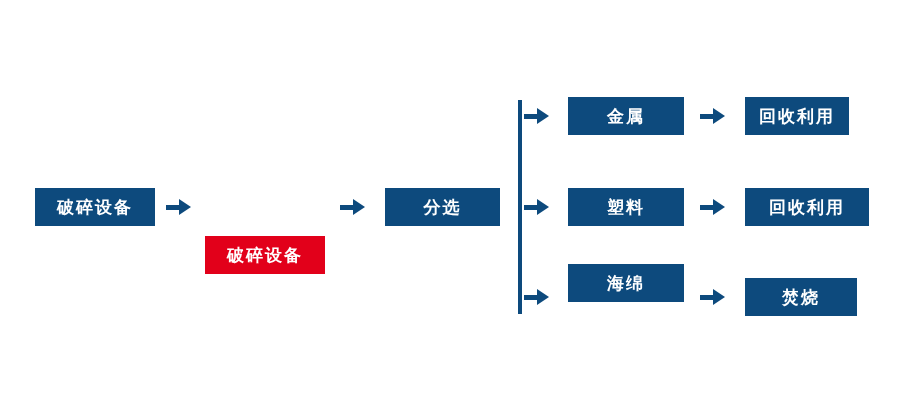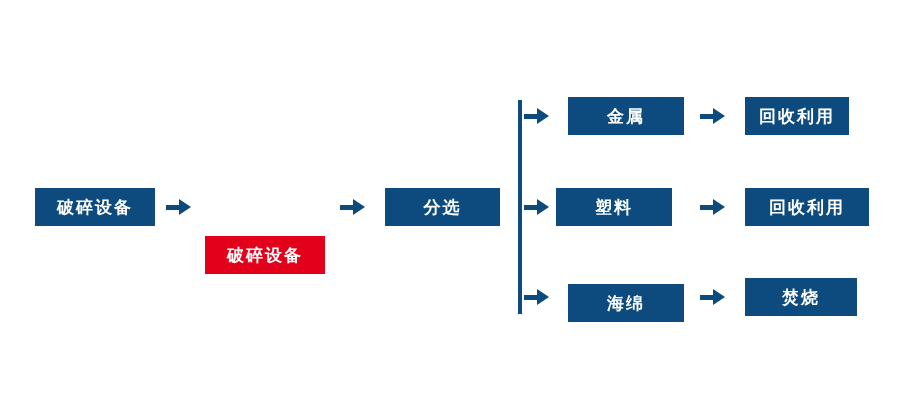--- a/index.html
+++ b/index.html
@@ -100,36 +100,36 @@
     <span class="head"></span>
   </div>
   <div class="node node-blue" style="left:745px; top:97px; width:104px;">
     <span>回收利用</span>
   </div>
 
   <div class="arrow" style="left:524px; top:199px;">
     <span class="shaft"></span>
     <span class="head"></span>
   </div>
-  <div class="node node-blue" style="left:556px; top:188px; width:116px;">
+  <div class="node node-blue" style="left:568px; top:188px; width:116px;">
     <span>塑料</span>
   </div>
   <div class="arrow" style="left:700px; top:199px;">
     <span class="shaft"></span>
     <span class="head"></span>
   </div>
   <div class="node node-blue" style="left:745px; top:188px; width:124px;">
     <span>回收利用</span>
   </div>
 
   <div class="arrow" style="left:524px; top:289px;">
     <span class="shaft"></span>
     <span class="head"></span>
   </div>
-  <div class="node node-blue" style="left:568px; top:284px; width:116px;">
+  <div class="node node-blue" style="left:568px; top:264px; width:116px;">
     <span>海绵</span>
   </div>
   <div class="arrow" style="left:700px; top:289px;">
     <span class="shaft"></span>
     <span class="head"></span>
   </div>
   <div class="node node-blue" style="left:745px; top:278px; width:112px;">
     <span>焚烧</span>
   </div>
 

